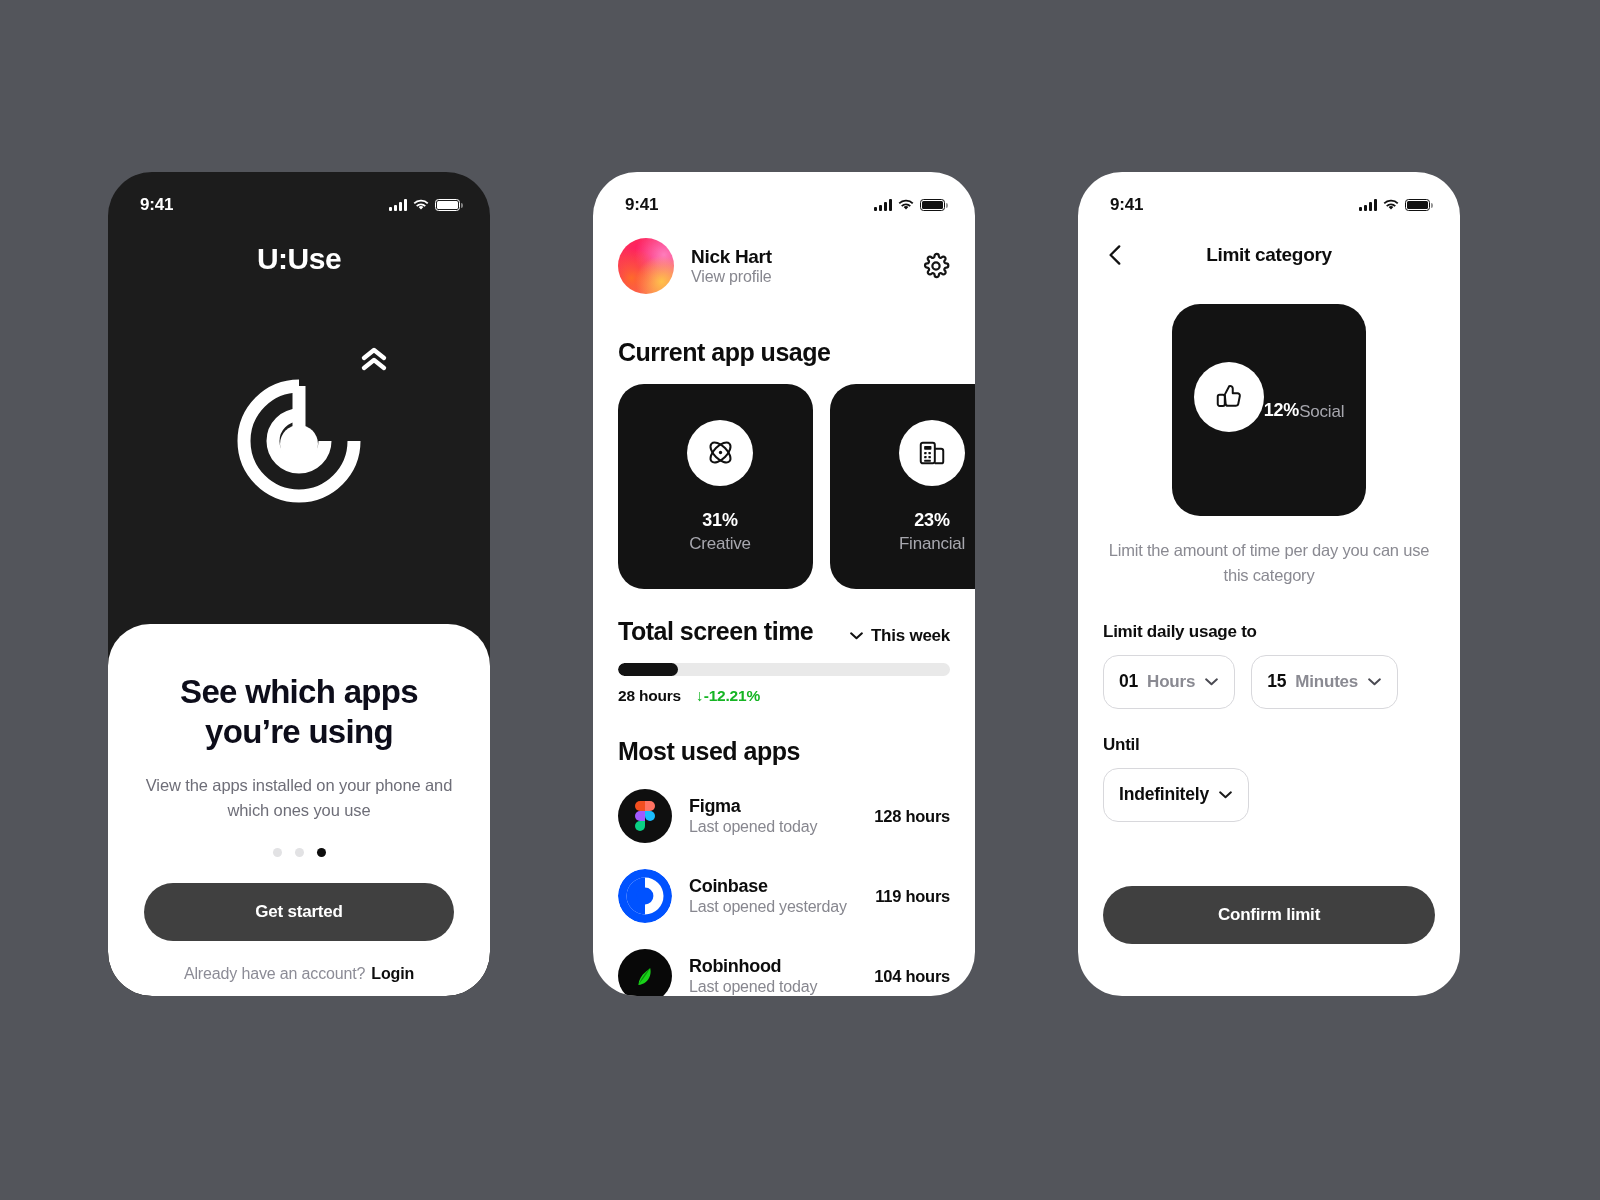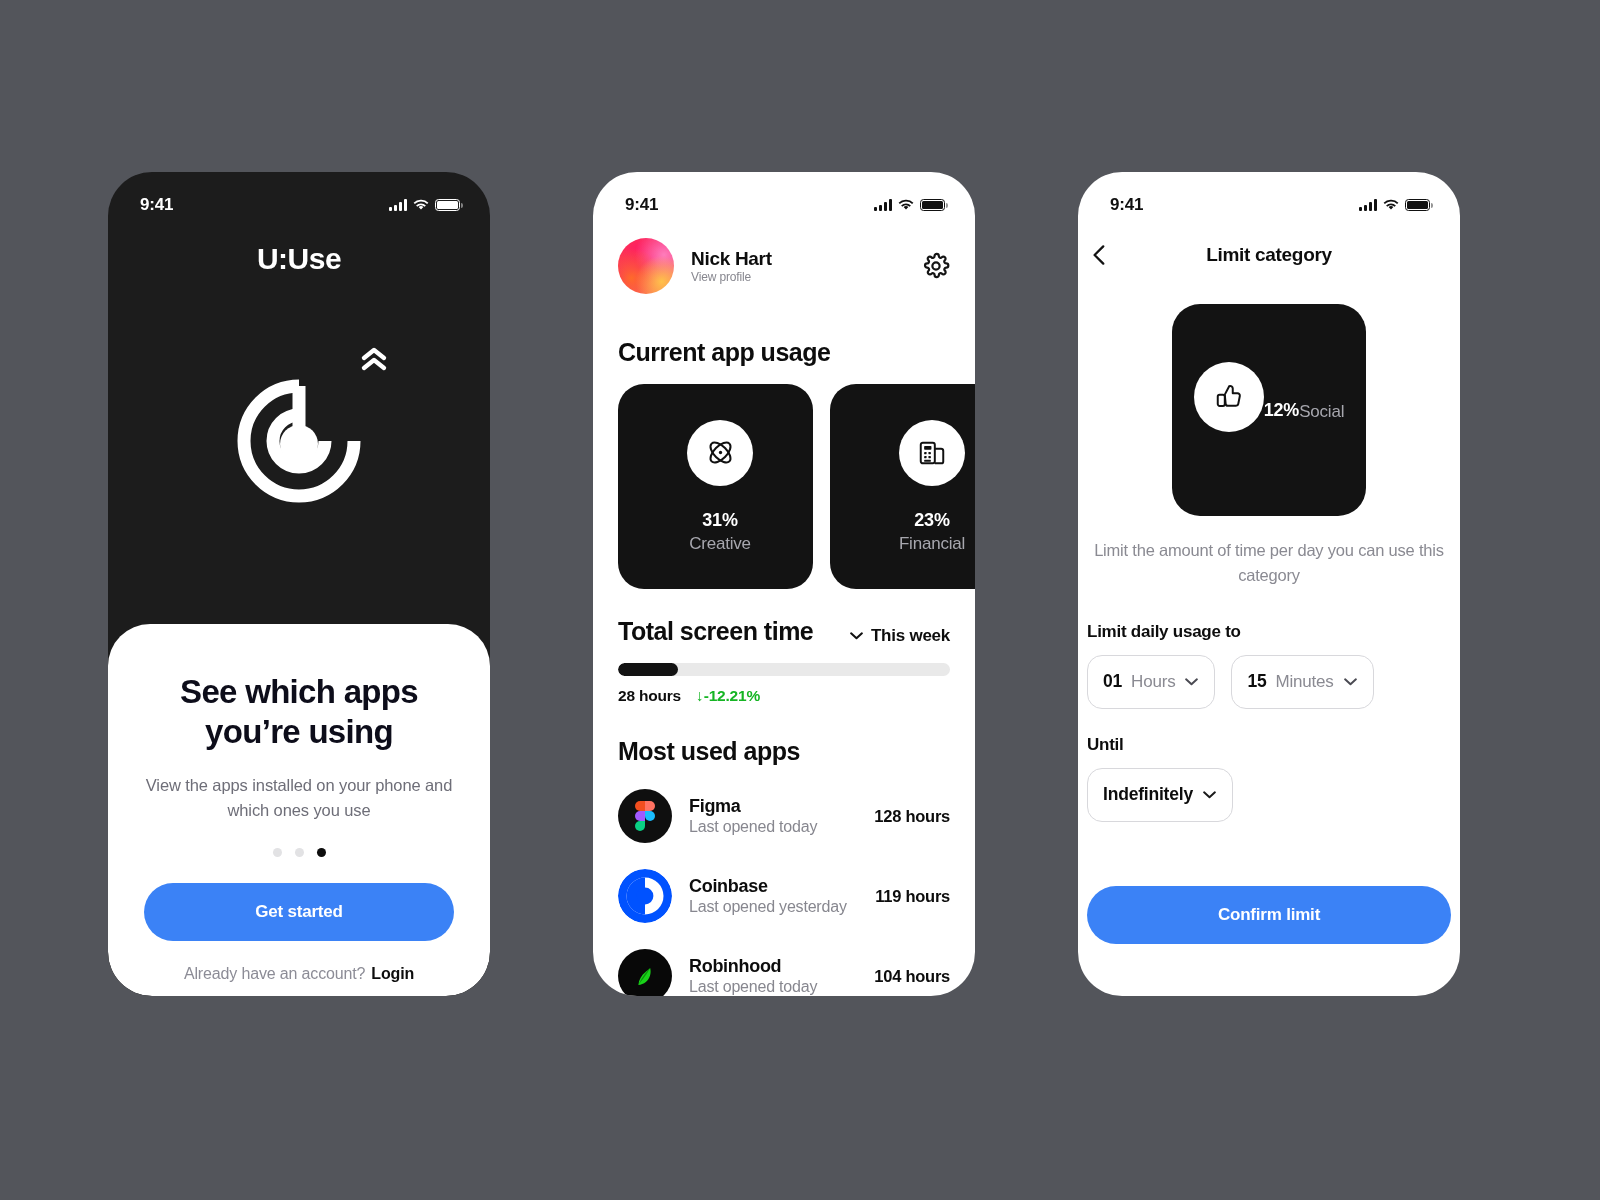--- a/index.html
+++ b/index.html
@@ -74,21 +74,21 @@
   }
   .p1-sub {
     margin-top:22px; text-align:center; color:#6e6e78;
     font-size:16.5px; line-height:1.48; letter-spacing:-0.1px;
   }
   .dots { display:flex; justify-content:center; gap:13px; margin-top:26px; }
   .dots i { width:9px; height:9px; border-radius:50%; background:#e2e2e4; display:block; }
   .dots i.on { background:#0d0d0d; }
   .btn-pill {
     display:flex; align-items:center; justify-content:center;
-    height:58px; border-radius:30px; background:#3b82f6;
+    height:58px; border-radius:30px; background:#404040;
     color:#fff; font-size:17px; font-weight:bold; letter-spacing:-0.2px;
     margin-top:26px; cursor:pointer; border:none; width:100%;
   }
   .p1-foot {
     margin-top:24px; text-align:center; font-size:16px; color:#8c8c96;
     letter-spacing:-0.15px;
   }
   .p1-foot b { color:#0d0d0d; font-weight:bold; margin-left:6px; }
 
   
@@ -98,21 +98,21 @@
     width:56px; height:56px; border-radius:50%; flex:0 0 auto;
     background:
       radial-gradient(circle at 78% 78%, #ffc24a 0%, rgba(255,194,74,0) 42%),
       radial-gradient(circle at 24% 72%, #ff6a2a 0%, rgba(255,106,42,0) 52%),
       radial-gradient(circle at 82% 30%, #ff7dbb 0%, rgba(255,125,187,0) 48%),
       radial-gradient(circle at 40% 22%, #ff1f60 0%, rgba(255,31,96,0) 62%),
       linear-gradient(145deg,#ff4d3d 0%,#f5157a 45%,#ff9b4f 100%);
   }
   .p2-pname { margin-left:17px; }
   .p2-pname .nm { font-size:19px; font-weight:bold; letter-spacing:-0.3px; }
-  .p2-pname .vp { font-size:12px; color:#87878f; margin-top:0; letter-spacing:-0.15px; }
+  .p2-pname .vp { font-size:16px; color:#87878f; margin-top:0; letter-spacing:-0.15px; }
   .gear { margin-left:auto; width:28px; height:28px; cursor:pointer; }
   .sec-h {
     font-size:25px; font-weight:bold; letter-spacing:-0.5px; margin-top:44px;
   }
   .usage-row { display:flex; gap:17px; margin-top:17px; }
   .usage-card {
     flex:0 0 195px; height:205px; background:#131313; border-radius:26px;
     display:flex; flex-direction:column; align-items:center; justify-content:center;padding-left:9px;
   }
   .usage-ico {
@@ -138,21 +138,21 @@
   .app-ico {
     width:54px; height:54px; border-radius:50%; flex:0 0 auto;
     display:flex; align-items:center; justify-content:center; overflow:hidden;
   }
   .app-txt { margin-left:17px; }
   .app-nm { font-size:18px; font-weight:bold; letter-spacing:-0.3px; }
   .app-sub { font-size:16px; color:#87878f; margin-top:1px; letter-spacing:-0.2px; }
   .app-hrs { margin-left:auto; font-size:16.5px; font-weight:bold; letter-spacing:-0.25px; }
 
   
-  .p3-body { padding:0 9px; color:#0d0d0d; }
+  .p3-body { padding:0 25px; color:#0d0d0d; }
   .p3-nav { display:flex; align-items:center; margin-top:14px; position:relative; height:34px; }
   .back { width:26px; height:26px; cursor:pointer; }
   .p3-title {
     position:absolute; left:0; right:0; text-align:center;
     font-size:19px; font-weight:bold; letter-spacing:-0.3px;
   }
   .cat-card {
     width:194px; height:212px; margin:32px auto 0 auto;
     background:#131313; border-radius:28px;
     display:flex; flex-direction:row; align-items:center; justify-content:center;
@@ -168,21 +168,21 @@
     font-size:16.5px; line-height:1.5; letter-spacing:-0.2px;
   }
   .fld-lab { margin-top:34px; font-size:17px; font-weight:bold; letter-spacing:-0.25px; }
   .sel-row { display:flex; gap:16px; margin-top:13px; }
   .sel {
     height:54px; border:1px solid #d8d8dc; border-radius:15px;
     display:flex; align-items:center; gap:9px; padding:0 15px; cursor:pointer;
     background:#fff;
   }
   .sel .v { font-size:17.5px; font-weight:bold; letter-spacing:-0.2px; }
-  .sel .u { font-size:17px; color:#8a8a92; letter-spacing:-0.2px; }
+  .sel .u { font-size:17px; color:#8a8a92; letter-spacing:-0.2px;font-weight:bold; }
   .sel .vb { font-size:17.5px; font-weight:bold; letter-spacing:-0.2px; }
   .chev { width:15px; height:9px; flex:0 0 auto; }
   .p3-confirm-wrap { margin-top:64px; }
 </style>
 </head>
 <body style="background: rgb(83, 85, 91);">
 
 <div class="stage">
 
   <div class="phone" id="phone-1">

